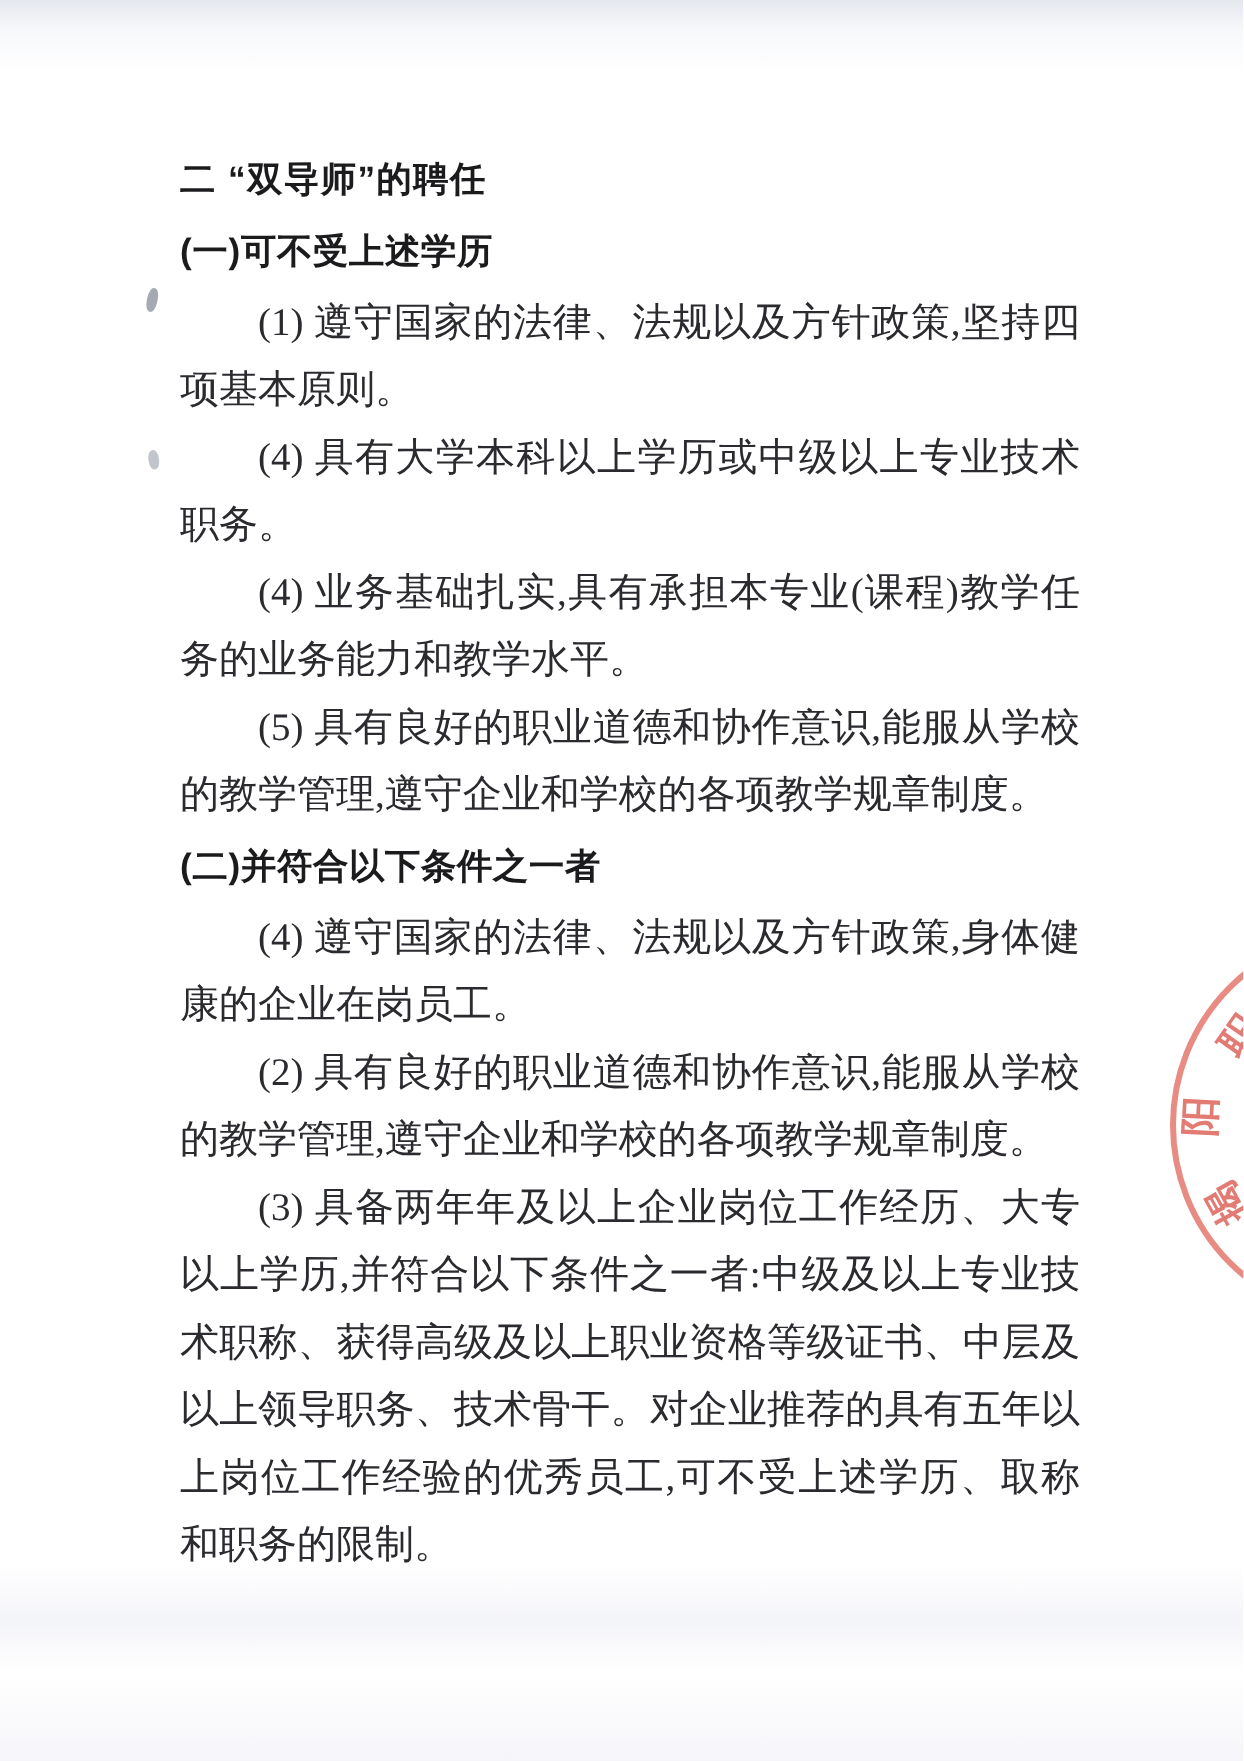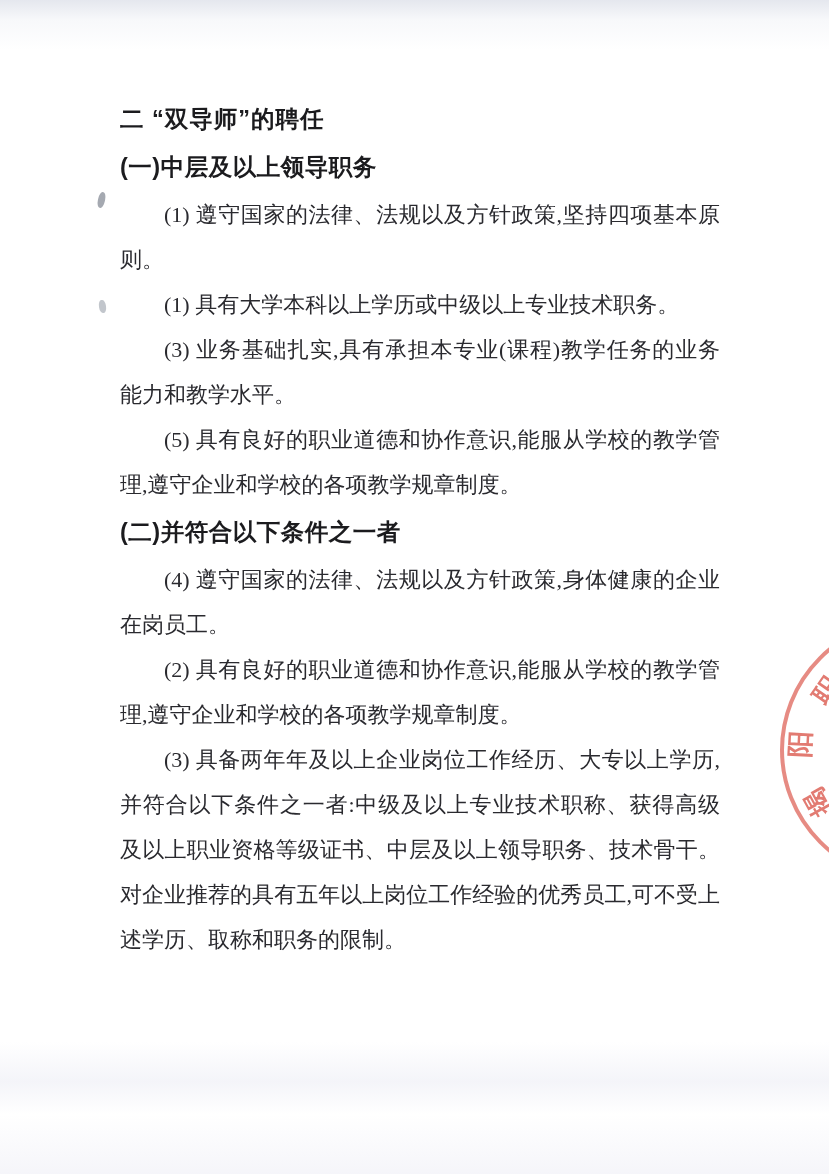--- a/index.html
+++ b/index.html
@@ -41,21 +41,21 @@
     margin:0;
     font-family:"Liberation Sans", sans-serif;
     font-weight:700;
     font-size:23.5px;
     line-height:50px;
     color:#1b1b1e;
     letter-spacing:0.5px;
   }
   .para {
     margin:0;
-    font-size:22px;
+    font-size:26px;
     line-height:45px;
     text-indent:2em;
     text-align:justify;
     color:#2a2a2f;
     font-family:Liberation Serif, serif;
   }
   .seal {
     position:absolute; left:762px; top:600px;
     width:300px; height:300px;
     pointer-events:none;
@@ -69,24 +69,24 @@
 
   <div class="scan-edge-top"></div>
   <div class="scan-edge-bottom"></div>
   <div class="ink-speck speck-1"></div>
   <div class="ink-speck speck-2"></div>
 
   <div class="content">
     <h1 class="doc-title">二 “双导师”的聘任</h1>
 
     <div>
-      <h2 class="section-heading">(一)中层及以上领导职务</h2>
+      <h2 class="section-heading">(一)可不受上述学历</h2>
       <p class="para">(1) 遵守国家的法律、法规以及方针政策,坚持四项基本原则。</p>
-      <p class="para">(1) 具有大学本科以上学历或中级以上专业技术职务。</p>
-      <p class="para">(3) 业务基础扎实,具有承担本专业(课程)教学任务的业务能力和教学水平。</p>
+      <p class="para">(4) 具有大学本科以上学历或中级以上专业技术职务。</p>
+      <p class="para">(4) 业务基础扎实,具有承担本专业(课程)教学任务的业务能力和教学水平。</p>
       <p class="para">(5) 具有良好的职业道德和协作意识,能服从学校的教学管理,遵守企业和学校的各项教学规章制度。</p>
     </div>
 
     <div>
       <h2 class="section-heading">(二)并符合以下条件之一者</h2>
       <p class="para">(4) 遵守国家的法律、法规以及方针政策,身体健康的企业在岗员工。</p>
       <p class="para">(2) 具有良好的职业道德和协作意识,能服从学校的教学管理,遵守企业和学校的各项教学规章制度。</p>
       <p class="para">(3) 具备两年年及以上企业岗位工作经历、大专以上学历,并符合以下条件之一者:中级及以上专业技术职称、获得高级及以上职业资格等级证书、中层及以上领导职务、技术骨干。对企业推荐的具有五年以上岗位工作经验的优秀员工,可不受上述学历、取称和职务的限制。</p>
     </div>
   </div>

